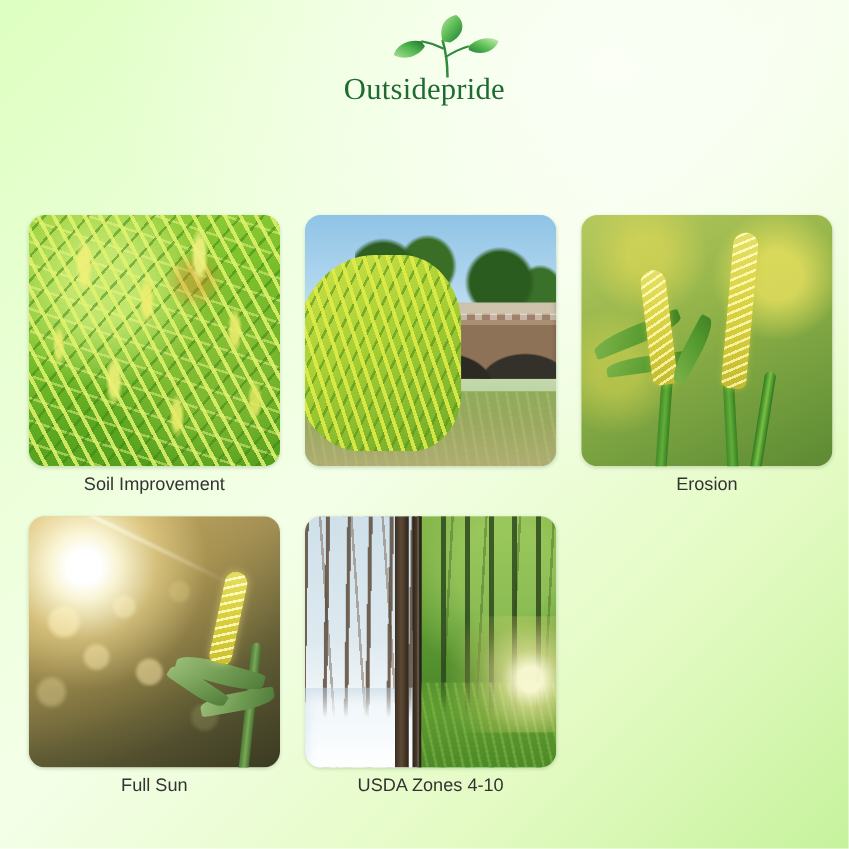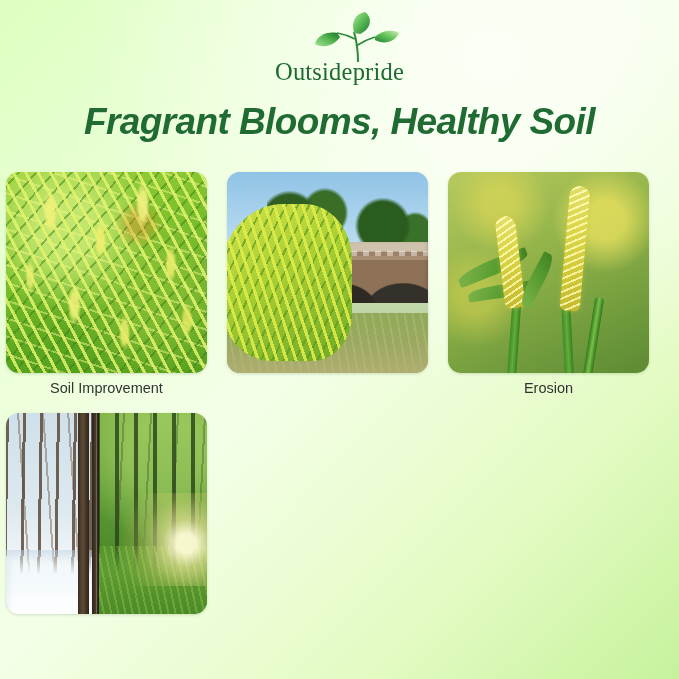--- a/index.html
+++ b/index.html
@@ -68,21 +68,21 @@
     font-size: 37px;
     letter-spacing: -0.6px;
     color: #1f6b32;
     line-height: 1.1;
     text-shadow: 0 1px 1px rgba(255,255,255,0.5);
   }
 
   
   .grid {
     position: absolute;
-    left: 6px;
+    left: 23px;
     top: 172px;
     width: 643px;
     display: grid;
     grid-template-columns: repeat(3, 201px);
     grid-column-gap: 20px;
     grid-row-gap: 10px;
   }
 
   .cell {
     width: 201px;
@@ -408,21 +408,20 @@
         <path d="M99 21 C96 10, 100 2, 110 0 C118 6, 116 17, 105 22 Z" fill="url(#lfA)"></path>
 
         <path d="M120 25 C127 18, 138 17, 144 21 C140 30, 129 33, 120 28 Z" fill="url(#lfB)"></path>
 
         <path d="M82 21 C72 19, 62 24, 60 32 C69 37, 80 33, 85 25 Z" fill="url(#lfC)"></path>
       </svg>
     </div>
     <div class="brand-word">Outsidepride</div>
   </div>
 
-  <div class="headline">Fragrant Blooms, Healthy Soil</div>
 
   <div class="grid">
 
     <div class="cell">
       <div class="thumb">
         <div class="scene s1"></div>
       </div>
       <div class="caption">Soil Improvement</div>
     </div>
 
@@ -448,28 +447,43 @@
           <div class="stem st3"></div>
           <div class="spike sp-a"></div>
           <div class="spike sp-b"></div>
           <div class="leaf lf3"></div>
         </div>
       </div>
       <div class="caption">Erosion</div>
     </div>
 
 
+    <div class="cell">
+      <div class="thumb">
+        <div class="scene s5">
+          <div class="bokeh"></div>
+          <div class="ray"></div>
+          <div class="fstem"></div>
+          <div class="fleaf fl1"></div>
+          <div class="fleaf fl2"></div>
+          <div class="fleaf fl3"></div>
+          <div class="bloom"></div>
+        </div>
+      </div>
+      <div class="caption">Full Sun</div>
+    </div>
 
     <div class="cell">
       <div class="thumb">
         <div class="scene s6">
           <div class="winter"></div>
           <div class="summer"></div>
           <div class="sunglow"></div>
           <div class="trunk tr-a"></div>
           <div class="trunk tr-b"></div>
           <div class="seam"></div>
         </div>
       </div>
+      <div class="caption">USDA Zones 4-10</div>
     </div>
 
   </div>
 </div>
 
 </body></html>

